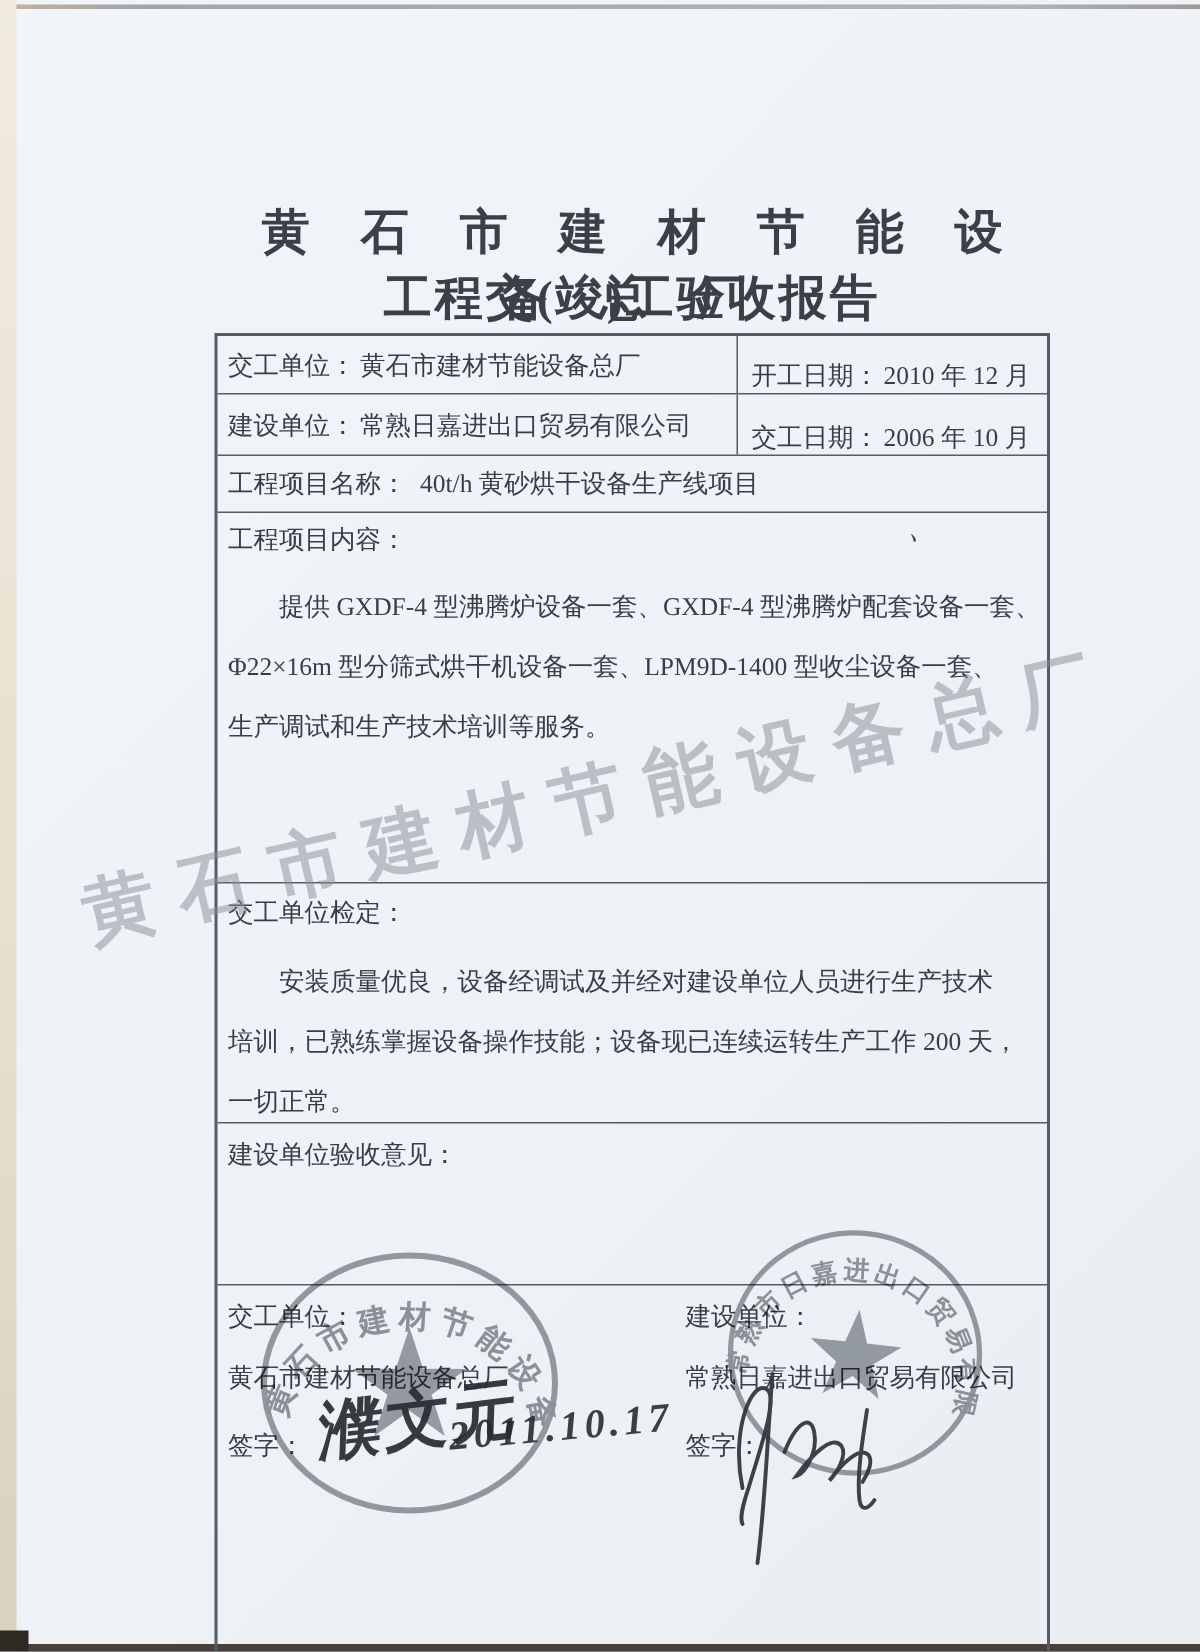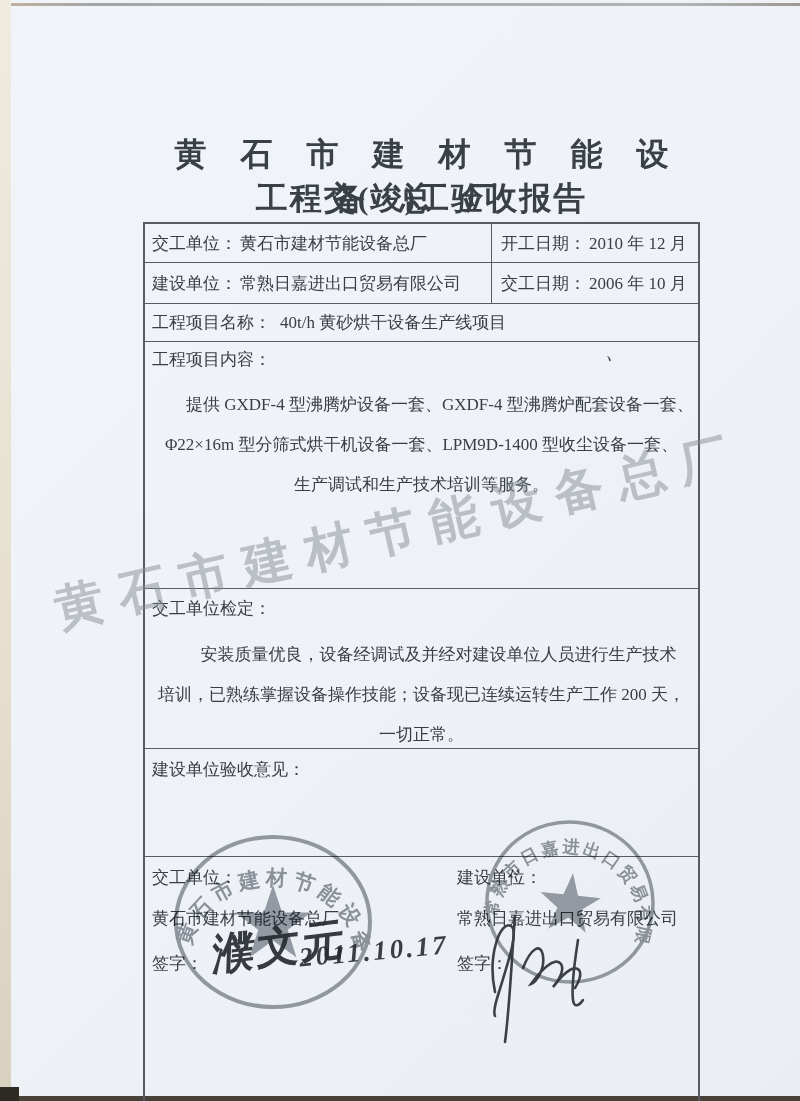--- a/index.html
+++ b/index.html
@@ -29,26 +29,26 @@
   .t-row.first{border-top:none;}
   .r1{height:38px;display:flex;}
   .r2{height:41px;display:flex;}
   .r3{height:38px;display:flex;align-items:center;padding-left:7px;}
   .r4{height:247px;padding:6px 7px 0;}
   .r5{height:160px;padding:8px 7px 0;}
   .r6{height:108px;padding:9px 7px 0;}
   .r7{height:127px;display:flex;padding-top:2px;}
   .t-cell-l{width:347px;box-sizing:border-box;border-right:1.5px solid #565c62;
     display:flex;align-items:center;padding-left:7px;}
-  .t-cell-r{flex:1;display:flex;align-items:center;padding-left:9px;}
+  .t-cell-r{flex:1;display:flex;align-items:flex-end;padding-left:9px;}
   .lbl{white-space:nowrap;}
   .val{margin-left:3px;white-space:nowrap;}
   .val-gap{margin-left:9px;white-space:nowrap;}
   .para{margin-top:14px;}
-  .para .para-line{height:40px;line-height:40px;white-space:nowrap;text-align:center;}
+  .para .para-line{height:40px;line-height:40px;white-space:nowrap;}
   .para .para-line:first-child{padding-left:34px;}
   .para5{margin-top:15px;}
   .f-col-l{width:305px;padding-left:7px;}
   .f-col-r{flex:1;padding-left:0;}
   .f-line1{height:38px;line-height:38px;}
   .f-line2{height:44px;line-height:44px;white-space:nowrap;}
   .f-line3{height:45px;line-height:45px;}
 
   
   .watermark{position:absolute;left:56px;top:578px;width:760px;z-index:5;

